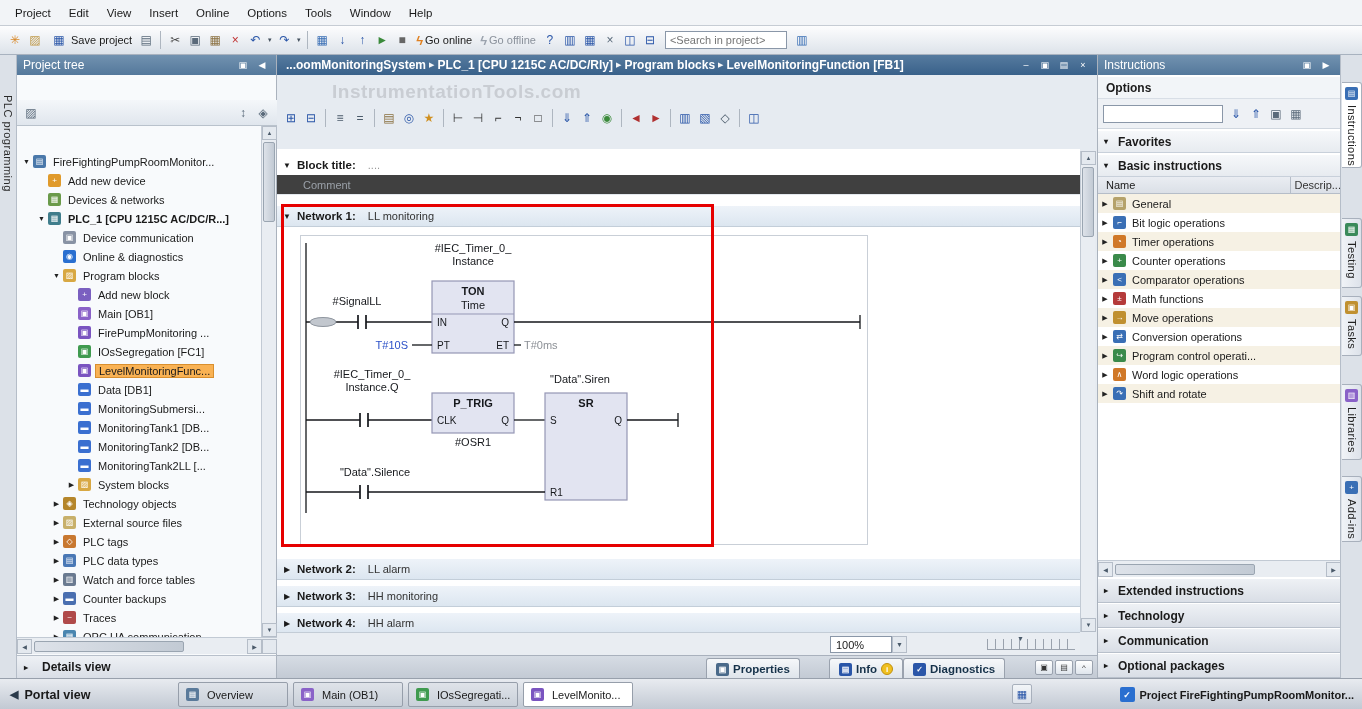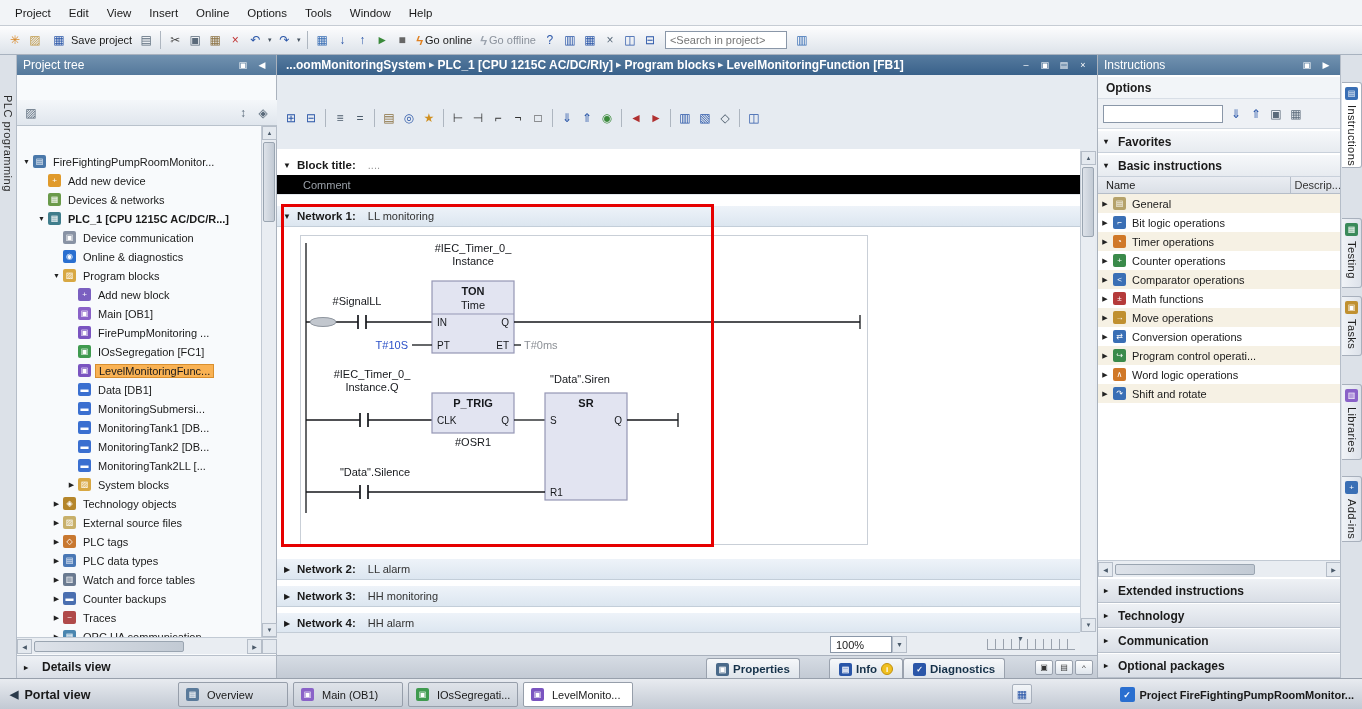--- a/index.html
+++ b/index.html
@@ -61,21 +61,21 @@
 
 #editor{left:277px;top:55px;width:820px;height:623px;background:#e6ebf1}
 #crumb{left:0;top:0;width:820px;background:linear-gradient(#567b9f,#39618a)}
 .crumb-seg{font-weight:bold;margin:0 3px;white-space:nowrap;cursor:default}
 .crumb-arrow{font-size:7px;opacity:.95}
 #watermark{left:55px;top:26px;font-size:19px;font-weight:bold;color:#c9cdd3;letter-spacing:.5px}
 #editor-toolbar{left:4px;top:50px;width:790px;height:26px;display:flex;align-items:center}
 #biface{left:0;top:94px;width:803px;height:28px;background:linear-gradient(#c6cdd6,#aeb8c3);display:flex;align-items:flex-start;justify-content:center;font-size:10.5px;color:#2a2a2a;cursor:default}
 #econtent{left:0;top:94px;width:803px;height:483px;background:#fff}
 #blocktitle{left:0;top:100px;width:803px;height:20px;display:flex;align-items:center;background:#fff}
-#comment-row{left:0;top:120px;width:803px;height:20px;display:flex;align-items:center;background:#000000;border-bottom:1px solid #e4e9ee;color:#9aa0a8}
+#comment-row{left:0;top:120px;width:803px;height:20px;display:flex;align-items:center;background:#404040;border-bottom:1px solid #e4e9ee;color:#9aa0a8}
 .net-hdr{position:absolute;left:0;width:803px;height:22px;background:linear-gradient(#eef3f9,#dce6f0);border-top:1px solid #fff;border-bottom:1px solid #c3ced9;display:flex;align-items:center;cursor:default}
 .net-arrow{width:20px;text-align:center;font-size:8px;flex:none}
 .net-name{font-weight:bold;margin-right:12px;font-size:11.5px}
 .net-title{color:#333}
 #redbox{left:4px;top:149px;width:433px;height:343px;border:3px solid #e60000;pointer-events:none;z-index:30}
 #zoombar{left:0;top:577px;width:803px;height:23px;background:#e9edf2;border-top:1px solid #c3ccd6}
 #zoomsel{position:absolute;left:553px;top:3px;width:62px;height:17px;background:#fff;border:1px solid #8a97a8;display:flex;align-items:center;padding-left:5px;font-size:11px}
 #zoomdd{position:absolute;left:615px;top:3px;width:15px;height:17px;font-size:7px}
 #zoomruler{position:absolute;left:710px;top:6px;width:88px;height:11px;background:repeating-linear-gradient(90deg,#9aa2ad 0 1px,transparent 1px 8px);border-bottom:1px solid #9aa2ad}
 #zoommark{position:absolute;left:740px;top:2px;font-size:7px;color:#4a5a6a}
@@ -367,20 +367,21 @@
       <span class="crumb-arrow">▶</span>
       <span class="crumb-seg">Program blocks</span>
       <span class="crumb-arrow">▶</span>
       <span class="crumb-seg">LevelMonitoringFunction [FB1]</span>
       <span class="spacer"></span>
       <span class="hicon">–</span>
       <span class="hicon">▣</span>
       <span class="hicon">▤</span>
       <span class="hicon">×</span>
     </div>
+    <div id="watermark" class="abs">InstrumentationTools.com</div>
     <div id="editor-toolbar" class="abs">
         <div class="ticon" style="color: rgb(42, 86, 168);">⊞</div>
         <div class="ticon" style="color: rgb(42, 86, 168);">⊟</div>
         <div class="tb-sep"></div>
         <div class="ticon" style="color: rgb(74, 90, 106);">≡</div>
         <div class="ticon" style="color: rgb(74, 90, 106);">=</div>
         <div class="tb-sep"></div>
         <div class="ticon" style="color: rgb(138, 112, 64);">▤</div>
         <div class="ticon" style="color: rgb(42, 86, 168);">◎</div>
         <div class="ticon" style="color: rgb(208, 144, 32);">★</div>

